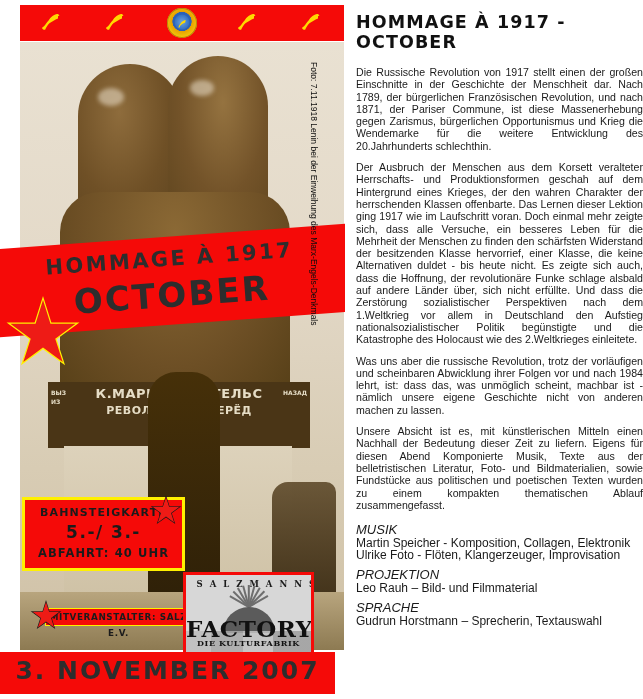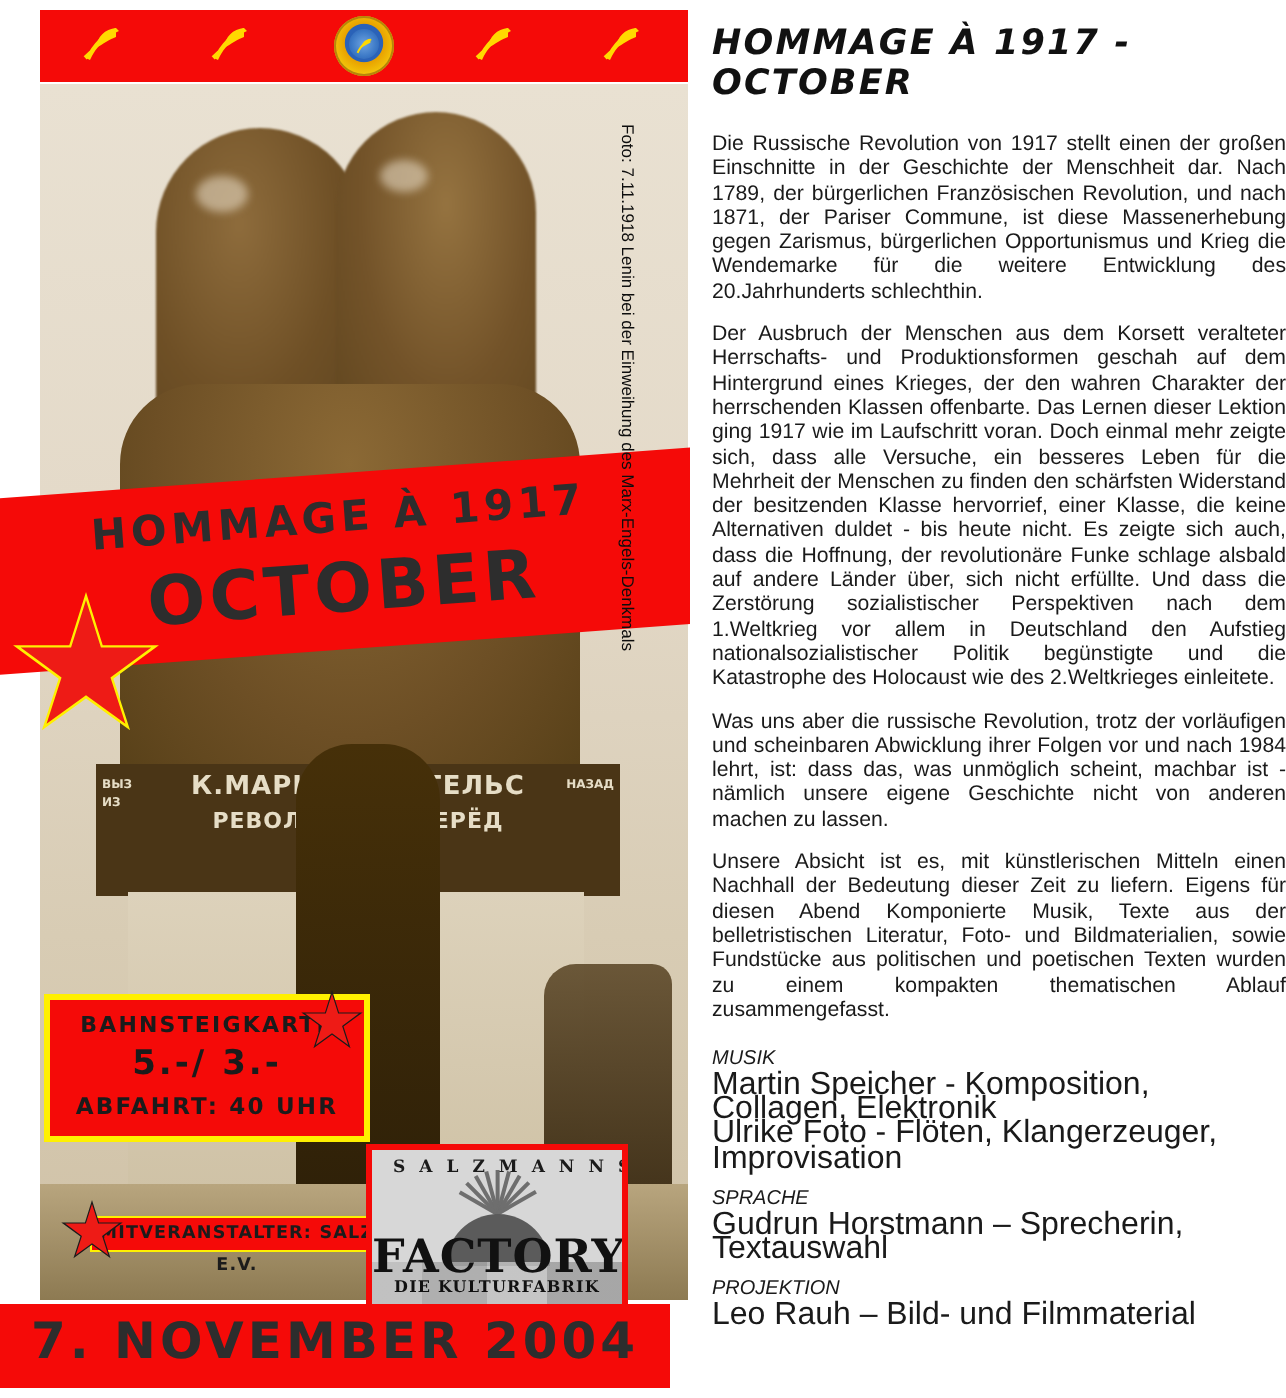--- a/index.html
+++ b/index.html
@@ -241,34 +241,34 @@
   }
 
   
   .col{
     position:absolute;left:356px;top:0;width:287px;height:699px;
     padding:0;background:#fff;
   }
   .col-title{
     margin:12px 0 14px 0;
     font-family:"DejaVu Sans", sans-serif;
-    font-weight:700;font-size:17.5px;letter-spacing:1.1px;color:#111;font-style:italic;
+    font-weight:700;font-size:17.5px;letter-spacing:1.1px;color:#111;
   }
   .para{
     font-size:10.6px;line-height:12.3px;color:#1a1a1a;
     text-align:justify;margin:0 0 9px 0;
     font-family:"Liberation Sans", sans-serif;
   }
   .credits{margin-top:13px;}
   .cr-head{
-    font-size:10px;font-style:italic;color:#1a1a1a;margin:0;
+    font-size:13px;font-style:italic;color:#1a1a1a;margin:0;
     line-height:12.4px;
   }
   .cr-line{
-    font-size:16px;color:#1a1a1a;margin:0;line-height:12.4px;
+    font-size:12px;color:#1a1a1a;margin:0;line-height:12.4px;
   }
   .cr-group{margin-bottom:8px;}
 </style>
 </head>
 <body>
 
 <div class="page">
 
   <div class="poster">
 
@@ -382,45 +382,45 @@
         <span class="fac-ray" style="transform:translateX(-50%) rotate(45deg)"></span>
         <span class="fac-ray" style="transform:translateX(-50%) rotate(60deg)"></span>
       </div>
       <div class="fac-sun"></div>
       <div class="fac-arc" style="text-align:center;letter-spacing:7px;">SALZMANNS</div>
       <div class="fac-skyline"></div>
       <div class="fac-name">FACTORY</div>
       <div class="fac-sub">DIE KULTURFABRIK</div>
     </div>
 
-    <div class="datebar">7. NOVEMBER 2004</div>
+    <div class="datebar">3. NOVEMBER 2007</div>
   </div>
 
   <div class="col">
     <h1 class="col-title">HOMMAGE À 1917 - OCTOBER</h1>
 
     <p class="para">Die Russische Revolution von 1917 stellt einen der großen Einschnitte in der Geschichte der Menschheit dar. Nach 1789, der bürgerlichen Französischen Revolution, und nach 1871, der Pariser Commune, ist diese Massenerhebung gegen Zarismus, bürgerlichen Opportunismus und Krieg die Wendemarke für die weitere Entwicklung des 20.Jahrhunderts schlechthin.</p>
     <p class="para">Der Ausbruch der Menschen aus dem Korsett veralteter Herrschafts- und Produktionsformen geschah auf dem Hintergrund eines Krieges, der den wahren Charakter der herrschenden Klassen offenbarte. Das Lernen dieser Lektion ging 1917 wie im Laufschritt voran. Doch einmal mehr zeigte sich, dass alle Versuche, ein besseres Leben für die Mehrheit der Menschen zu finden den schärfsten Widerstand der besitzenden Klasse hervorrief, einer Klasse, die keine Alternativen duldet - bis heute nicht. Es zeigte sich auch, dass die Hoffnung, der revolutionäre Funke schlage alsbald auf andere Länder über, sich nicht erfüllte. Und dass die Zerstörung sozialistischer Perspektiven nach dem 1.Weltkrieg vor allem in Deutschland den Aufstieg nationalsozialistischer Politik begünstigte und die Katastrophe des Holocaust wie des 2.Weltkrieges einleitete.</p>
     <p class="para">Was uns aber die russische Revolution, trotz der vorläufigen und scheinbaren Abwicklung ihrer Folgen vor und nach 1984 lehrt, ist: dass das, was unmöglich scheint, machbar ist - nämlich unsere eigene Geschichte nicht von anderen machen zu lassen.</p>
     <p class="para">Unsere Absicht ist es, mit künstlerischen Mitteln einen Nachhall der Bedeutung dieser Zeit zu liefern. Eigens für diesen Abend Komponierte Musik, Texte aus der belletristischen Literatur, Foto- und Bildmaterialien, sowie Fundstücke aus politischen und poetischen Texten wurden zu einem kompakten thematischen Ablauf zusammengefasst.</p>
 
     <div class="credits">
 
       <div class="cr-group">
         <p class="cr-head">MUSIK</p>
         <p class="cr-line">Martin Speicher - Komposition, Collagen, Elektronik</p>
         <p class="cr-line">Ulrike Foto - Flöten, Klangerzeuger, Improvisation</p>
       </div>
 
       <div class="cr-group">
+        <p class="cr-head">PROJEKTION</p>
+        <p class="cr-line">Leo Rauh – Bild- und Filmmaterial</p>
+      </div>
+
+      <div class="cr-group">
         <p class="cr-head">SPRACHE</p>
         <p class="cr-line">Gudrun Horstmann – Sprecherin, Textauswahl</p>
       </div>
 
-      <div class="cr-group">
-        <p class="cr-head">PROJEKTION</p>
-        <p class="cr-line">Leo Rauh – Bild- und Filmmaterial</p>
-      </div>
-
     </div>
   </div>
 
 </div>
 
 </body></html>

